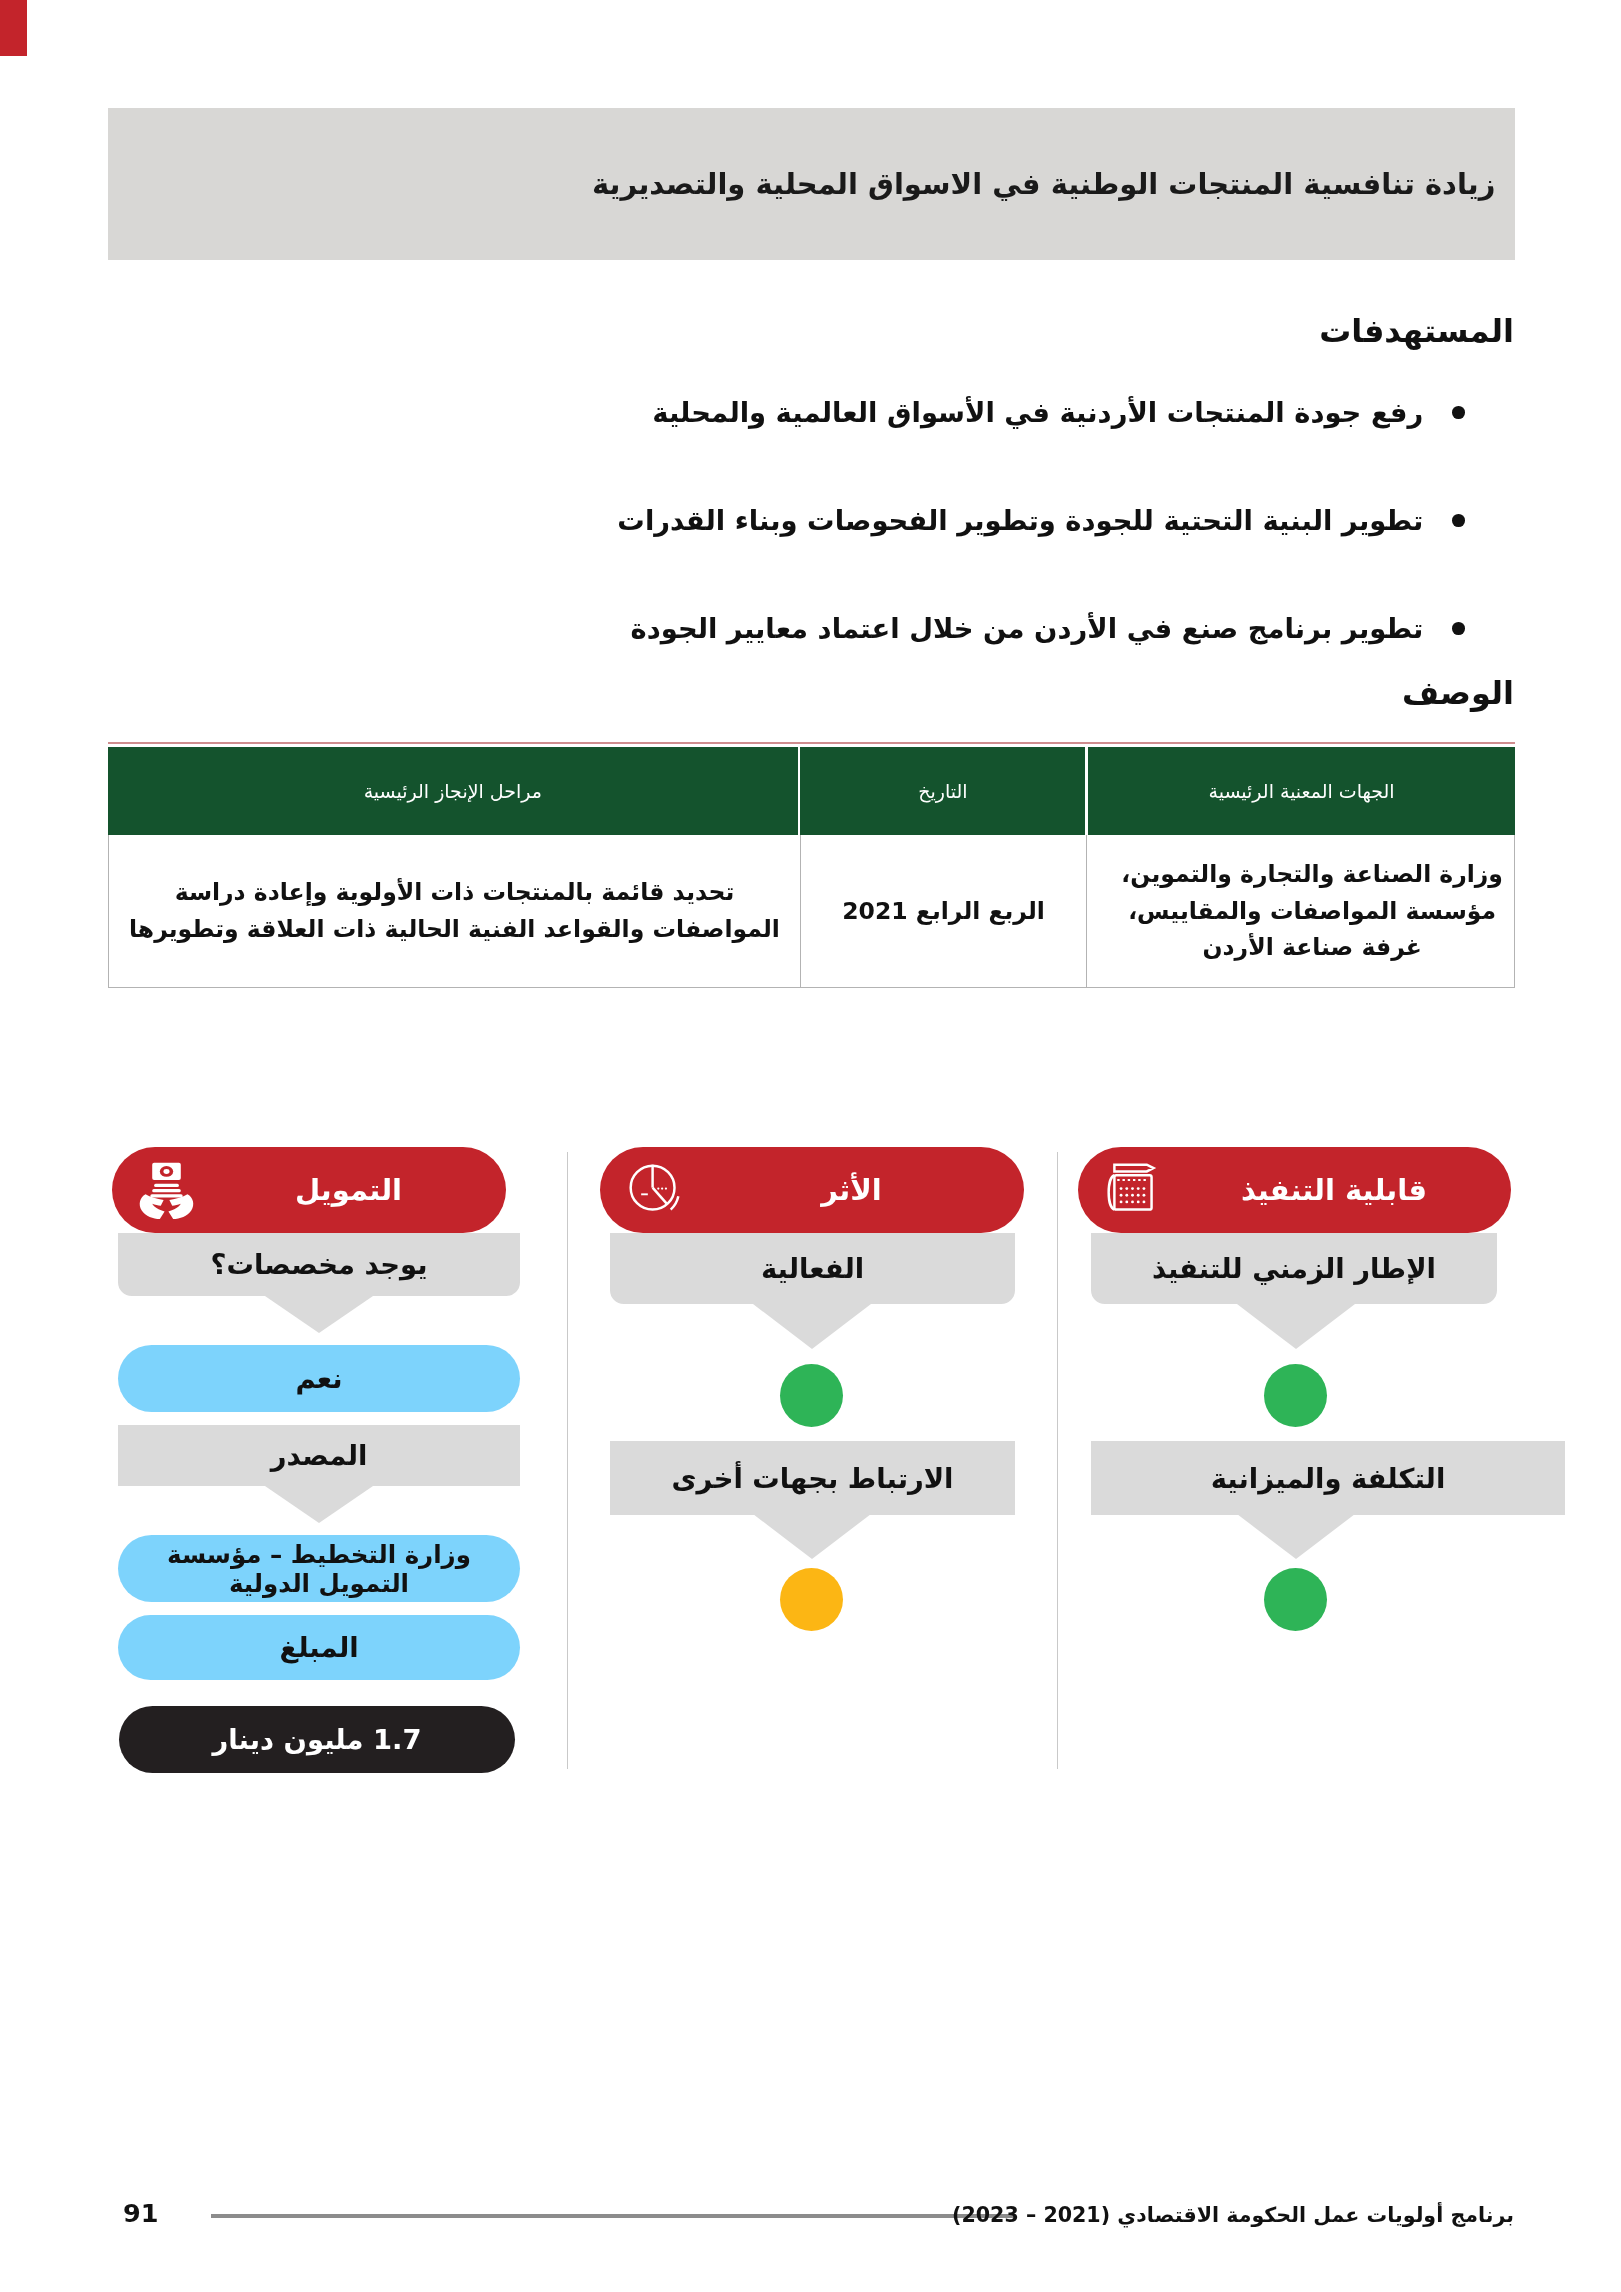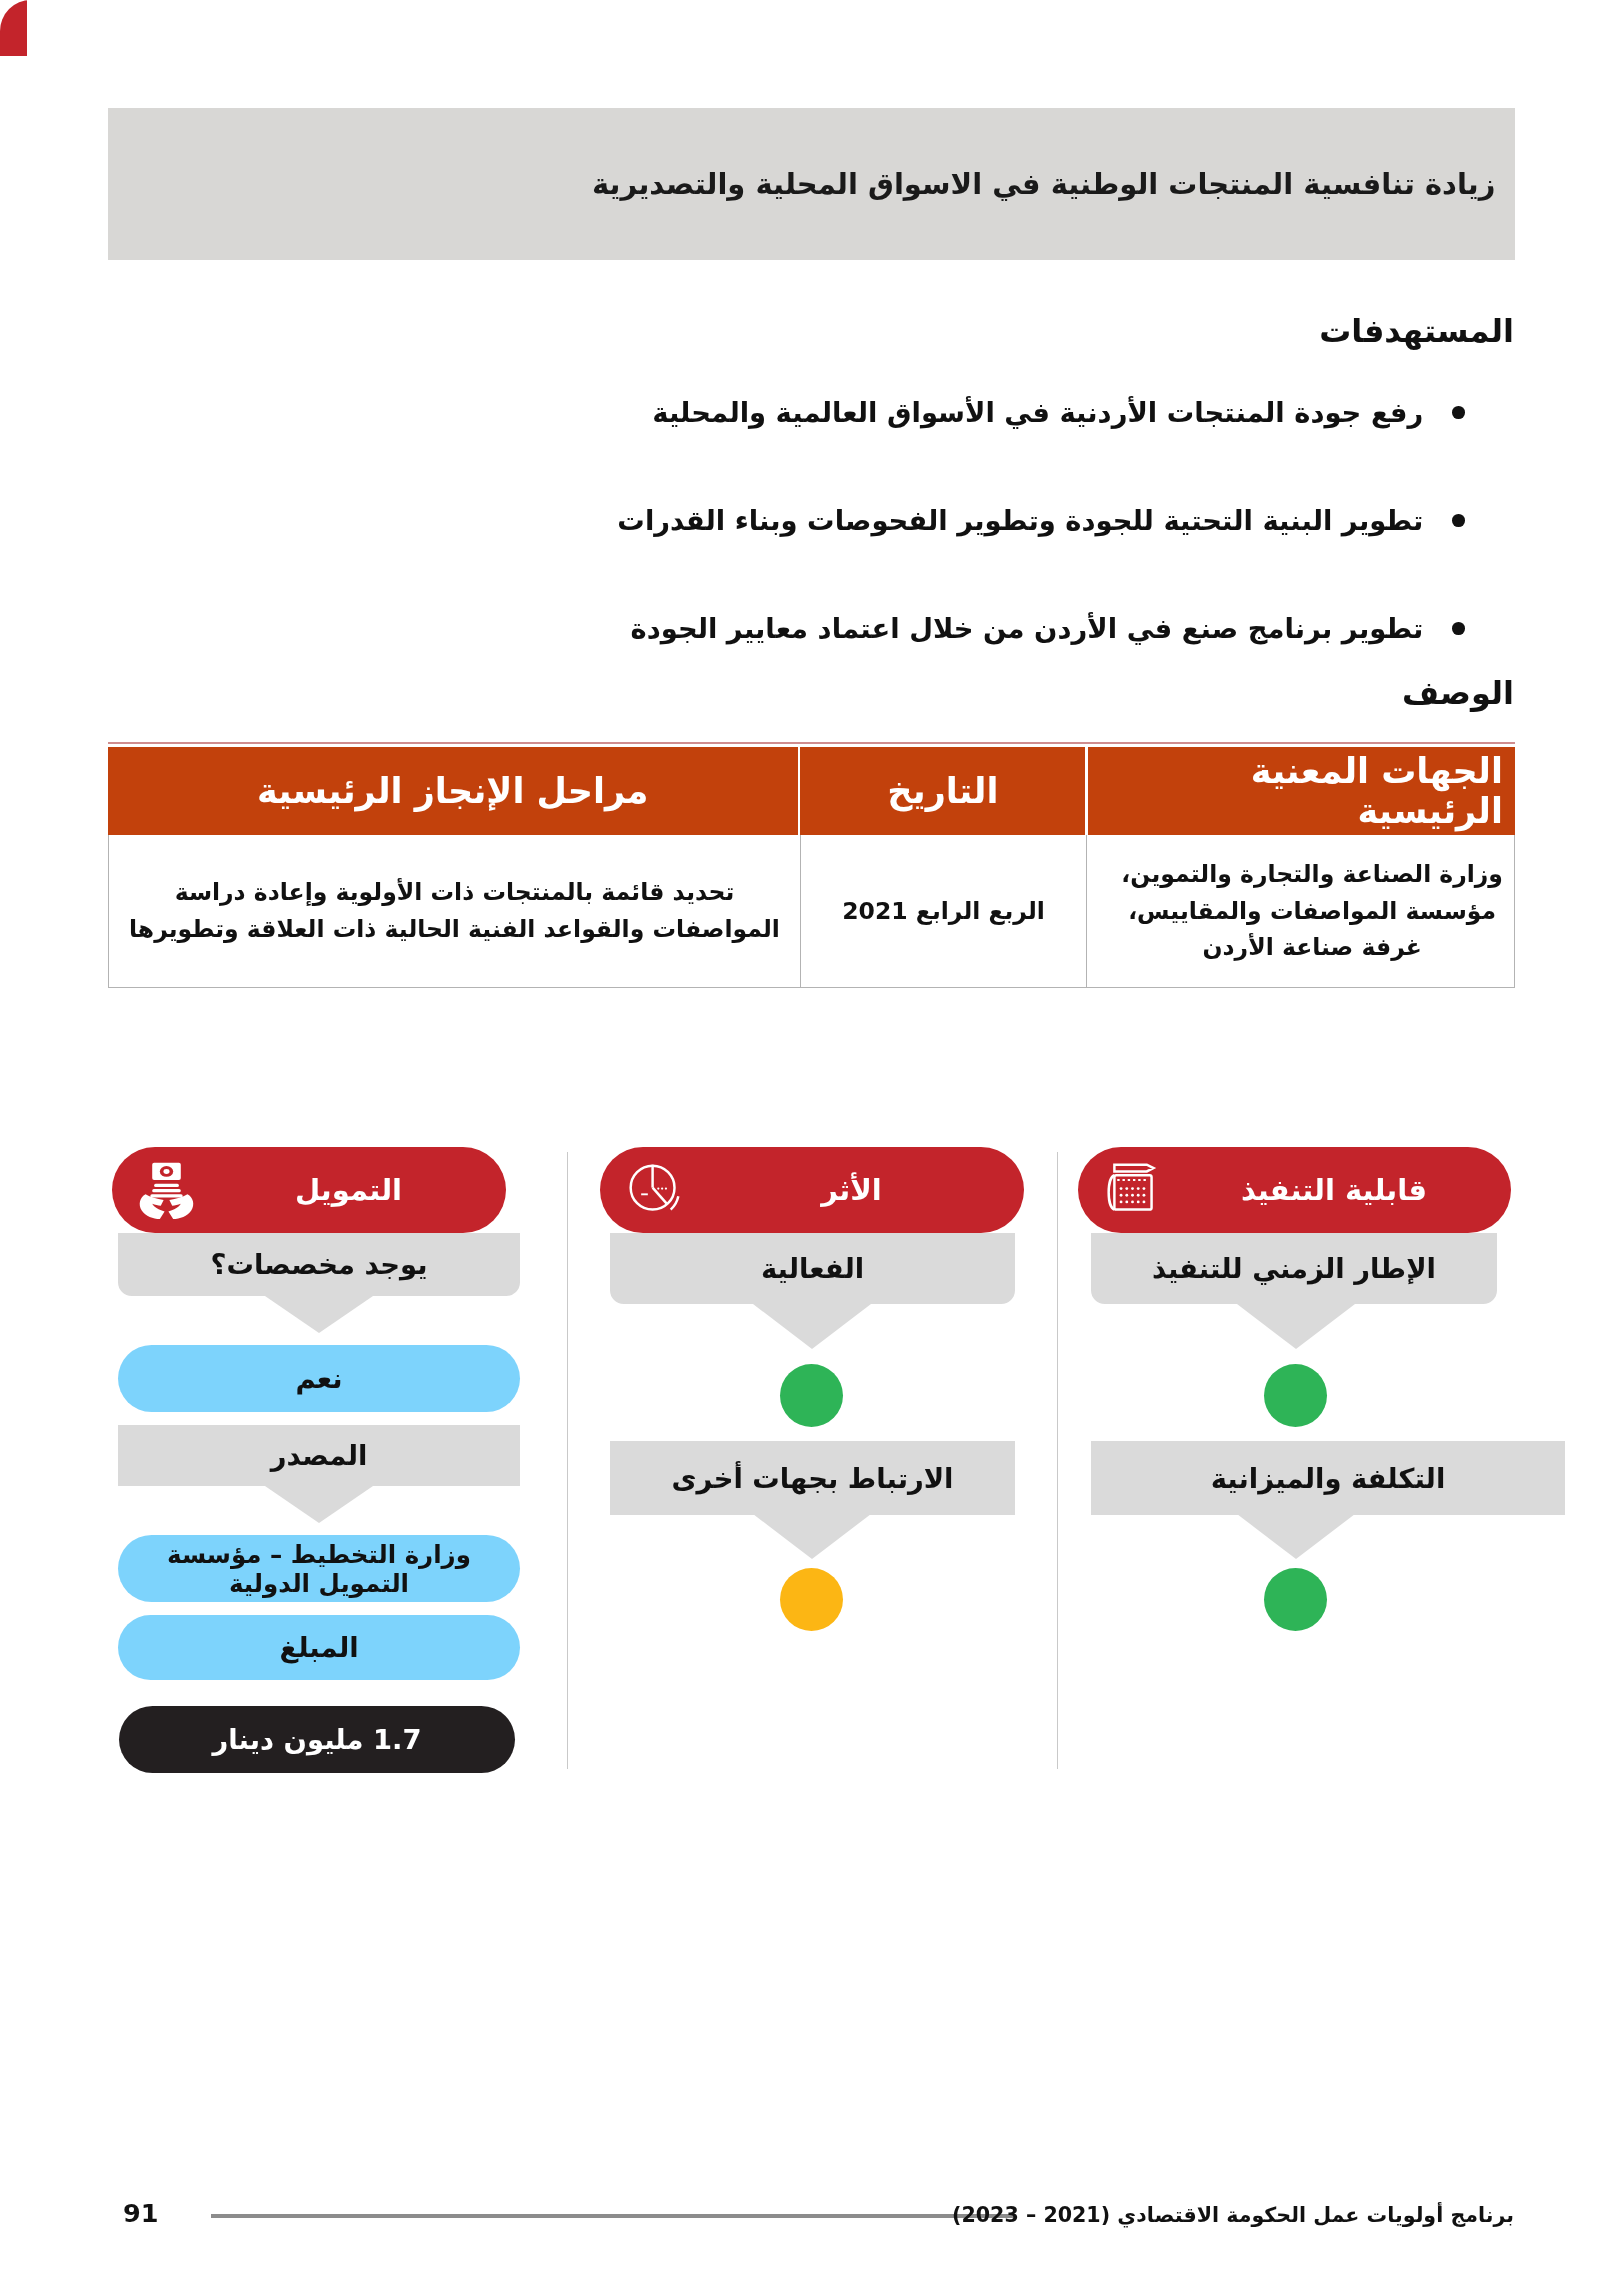--- a/index.html
+++ b/index.html
@@ -1,31 +1,31 @@
 <!DOCTYPE html>
 <html lang="ar"><head>
 <meta charset="utf-8">
 <style>
   html,body{margin:0;padding:0;background:#fff;}
   body{font-family:"DejaVu Sans","Liberation Sans",sans-serif;}
-  .page{position:relative;width:1621px;height:2293px;background:#ffffff;overflow:hidden;border-radius:31px;}
+  .page{position:relative;width:1621px;height:2293px;background:#ffffff;overflow:hidden;}
   .abs{position:absolute;}
   .corner-bar{left:0;top:0;width:26.5px;height:56px;background:#c3242b;}
   .header-box{left:108px;top:108px;width:1407px;height:152px;background:#d8d7d5;}
   .header-box .title{position:absolute;right:19.6px;left:19.6px;top:0;height:152px;line-height:152px;
     text-align:right;font-size:29px;font-weight:bold;color:#1a1a1a;direction:rtl;white-space:nowrap;}
   .section-heading{right:107px;font-size:32px;font-weight:bold;color:#111;direction:rtl;}
   .bullet-row{right:156px;height:49px;display:flex;flex-direction:row;align-items:center;direction:rtl;}
   .bullet-dot{width:12.7px;height:12.7px;border-radius:50%;background:#111;margin-left:29px;flex:0 0 auto;}
   .bullet-text{font-size:27.4px;font-weight:bold;color:#111;white-space:nowrap;}
   
   .desc-table{left:108px;top:742px;width:1407px;}
   .table-topline{height:2px;background:#cf8d8f;margin-bottom:2.9px;}
   .t-header{display:flex;direction:rtl;height:88px;}
-  .t-header .cell{background:#c2410c;color:#fff;font-weight:bold;font-size:35px;
+  .t-header .cell{background:#14532d;color:#fff;font-weight:normal;font-size:19px;
     display:flex;align-items:center;justify-content:center;}
   .t-header .cell + .cell{margin-right:2.9px;}
   .t-body{display:flex;direction:rtl;height:152px;border-bottom:1px solid #b3b3b3;}
   .t-body .cell{border-left:1px solid #b3b3b3;display:flex;align-items:center;justify-content:center;
     font-size:23.5px;font-weight:bold;color:#111;text-align:center;line-height:1.55;direction:rtl;}
   .t-body .cell:first-child{border-right:1px solid #b3b3b3;padding-left:33px;}
   .col-entities{width:396px;padding:0 9.8px;box-sizing:content-box;}
   .col-date{width:294px;}
   .col-milestones{width:672px;padding:0 19.6px;}
   .t-header .col-entities{width:416px;padding:12px;}

